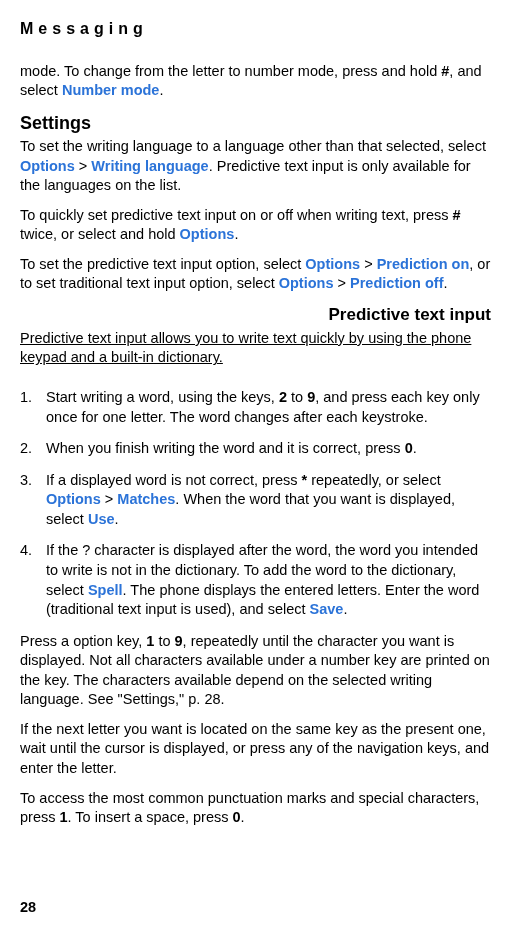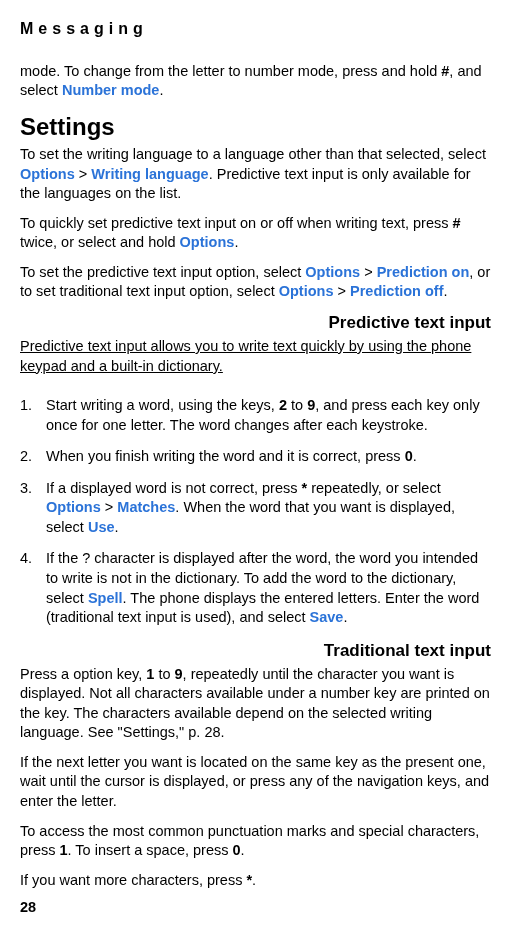--- a/index.html
+++ b/index.html
@@ -28,21 +28,21 @@
       font-weight: bold;
     }
     .para {
       margin-bottom: 10px;
     }
     .para.tight {
       margin-bottom: 20px;
       text-decoration: underline;
     }
     h2.h-main {
-      font-size: 24px;
+      font-size: 18px;
       font-weight: bold;
       margin-top: 6px;
       margin-bottom: 2px;
     }
     h2.h-sub {
       font-size: 17px;
       font-weight: bold;
       margin-top: 6px;
       margin-bottom: 2px;
       text-align: right;
@@ -112,31 +112,27 @@
       <span>When you finish writing the word and it is correct, press </span><span class="bold">0</span><span>.</span>
     </li>
     <li>
       <span>If a displayed word is not correct, press </span><span class="bold">*</span><span> repeatedly, or select </span><span class="link">Options</span><span> &gt; </span><span class="link">Matches</span><span>. When the word that you want is displayed, select </span><span class="link">Use</span><span>.</span>
     </li>
     <li>
       <span>If the ? character is displayed after the word, the word you intended to write is not in the dictionary. To add the word to the dictionary, select </span><span class="link">Spell</span><span>. The phone displays the entered letters. Enter the word (traditional text input is used), and select </span><span class="link">Save</span><span>.</span>
     </li>
   </ol>
 
-  <h2 class="h-sub">Traditional text input</h2>
 
   <p class="para">
     <span>Press a option key, </span><span class="bold">1</span><span> to </span><span class="bold">9</span><span>, repeatedly until the character you want is displayed. Not all characters available under a number key are printed on the key. The characters available depend on the selected writing language. See "Settings," p. 28.</span>
   </p>
 
   <p class="para">If the next letter you want is located on the same key as the present one, wait until the cursor is displayed, or press any of the navigation keys, and enter the letter.</p>
 
   <p class="para">
     <span>To access the most common punctuation marks and special characters, press </span><span class="bold">1</span><span>. To insert a space, press </span><span class="bold">0</span><span>.</span>
   </p>
 
-  <p class="para">
-    <span>If you want more characters, press </span><span class="bold">*</span><span>.</span>
-  </p>
 
 </div>
 
 <div class="page-number">28</div>
 
 </body></html>

